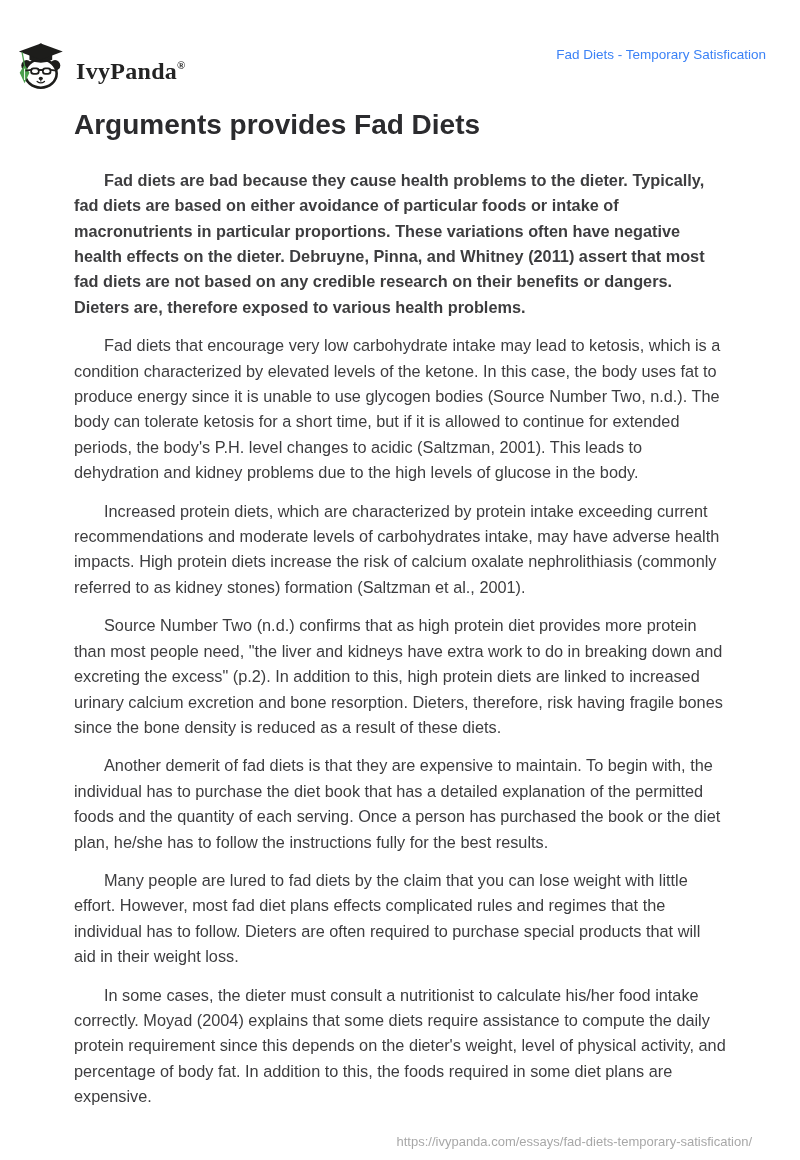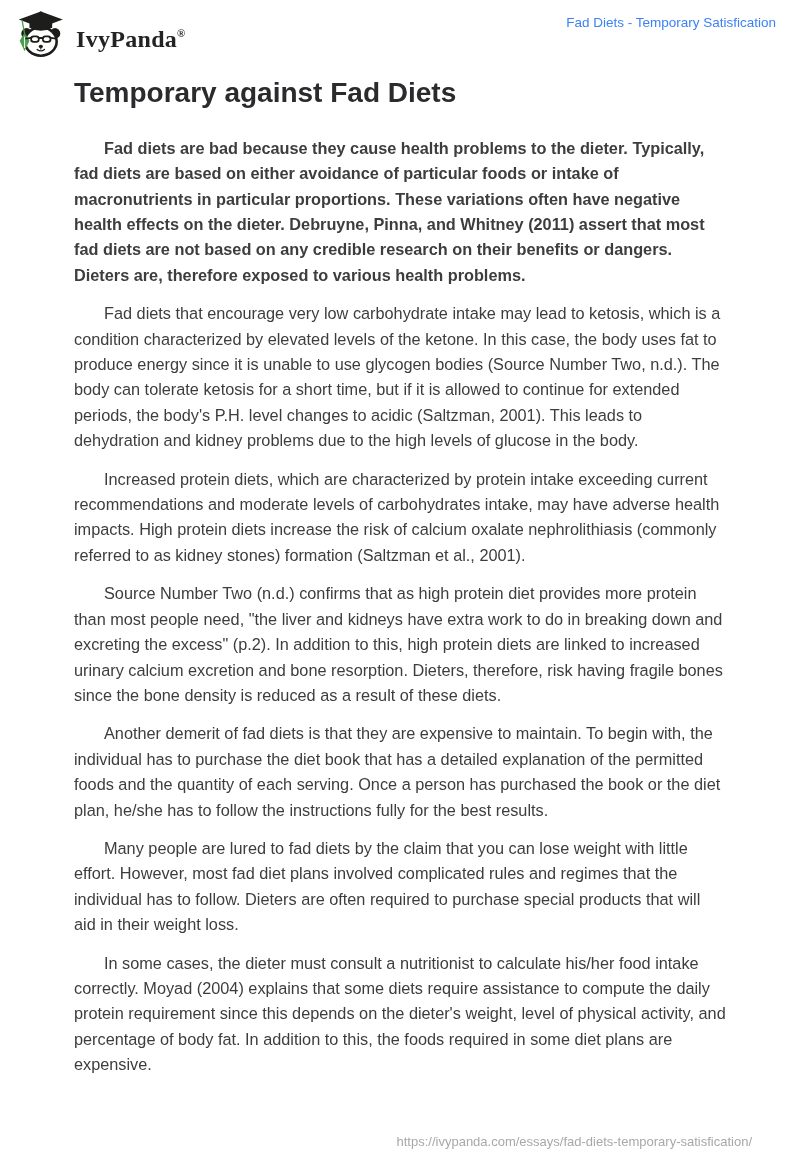--- a/index.html
+++ b/index.html
@@ -10,22 +10,23 @@
     width: 800px;
     height: 1160px;
     background: #ffffff;
     overflow: hidden;
   }
   
   .header {
     display: flex;
     justify-content: space-between;
     align-items: flex-start;
-    padding: 8px 24px 0 14px;
+    padding: 8px 34px 0 14px;
     height: 58px;
+    margin-top: 32px;
   }
   .brand {
     display: flex;
     align-items: center;
     gap: 10px;
     cursor: pointer;
   }
   .logo-svg { display: block; }
   .brand-name {
     font-family: "Liberation Serif", serif;
@@ -112,27 +113,27 @@
           <line x1="33" y1="44.5" x2="33" y2="46.8" stroke="#1d1d1b" stroke-width="1.4"></line>
           <path d="M28.5,46.8 Q33,50.4 37.5,46.8" fill="none" stroke="#1d1d1b" stroke-width="1.6" stroke-linecap="round"></path>
         </svg>
       </span>
       <span class="brand-name"><span>IvyPanda</span><sup>®</sup></span>
     </div>
     <div class="running-title">Fad Diets - Temporary Satisfication</div>
   </header>
 
   <main class="article">
-    <h1>Temporary against Fad Diets</h1>
+    <h1>Arguments provides Fad Diets</h1>
     <p>Fad diets are bad because they cause health problems to the dieter. Typically, fad diets are based on either avoidance of particular foods or intake of macronutrients in particular proportions. These variations often have negative health effects on the dieter. Debruyne, Pinna, and Whitney (2011) assert that most fad diets are not based on any credible research on their benefits or dangers. Dieters are, therefore exposed to various health problems.</p>
     <p>Fad diets that encourage very low carbohydrate intake may lead to ketosis, which is a condition characterized by elevated levels of the ketone. In this case, the body uses fat to produce energy since it is unable to use glycogen bodies (Source Number Two, n.d.). The body can tolerate ketosis for a short time, but if it is allowed to continue for extended periods, the body's P.H. level changes to acidic (Saltzman, 2001). This leads to dehydration and kidney problems due to the high levels of glucose in the body.</p>
     <p>Increased protein diets, which are characterized by protein intake exceeding current recommendations and moderate levels of carbohydrates intake, may have adverse health impacts. High protein diets increase the risk of calcium oxalate nephrolithiasis (commonly referred to as kidney stones) formation (Saltzman et al., 2001).</p>
     <p>Source Number Two (n.d.) confirms that as high protein diet provides more protein than most people need, "the liver and kidneys have extra work to do in breaking down and excreting the excess" (p.2). In addition to this, high protein diets are linked to increased urinary calcium excretion and bone resorption. Dieters, therefore, risk having fragile bones since the bone density is reduced as a result of these diets.</p>
     <p>Another demerit of fad diets is that they are expensive to maintain. To begin with, the individual has to purchase the diet book that has a detailed explanation of the permitted foods and the quantity of each serving. Once a person has purchased the book or the diet plan, he/she has to follow the instructions fully for the best results.</p>
-    <p>Many people are lured to fad diets by the claim that you can lose weight with little effort. However, most fad diet plans involved complicated rules and regimes that the individual has to follow. Dieters are often required to purchase special products that will aid in their weight loss.</p>
+    <p>Many people are lured to fad diets by the claim that you can lose weight with little effort. However, most fad diet plans effects complicated rules and regimes that the individual has to follow. Dieters are often required to purchase special products that will aid in their weight loss.</p>
     <p>In some cases, the dieter must consult a nutritionist to calculate his/her food intake correctly. Moyad (2004) explains that some diets require assistance to compute the daily protein requirement since this depends on the dieter's weight, level of physical activity, and percentage of body fat. In addition to this, the foods required in some diet plans are expensive.</p>
   </main>
 
   <footer class="footer">
     <span class="url">https://ivypanda.com/essays/fad-diets-temporary-satisfication/</span>
   </footer>
 
 </div>
 
 </body></html>

